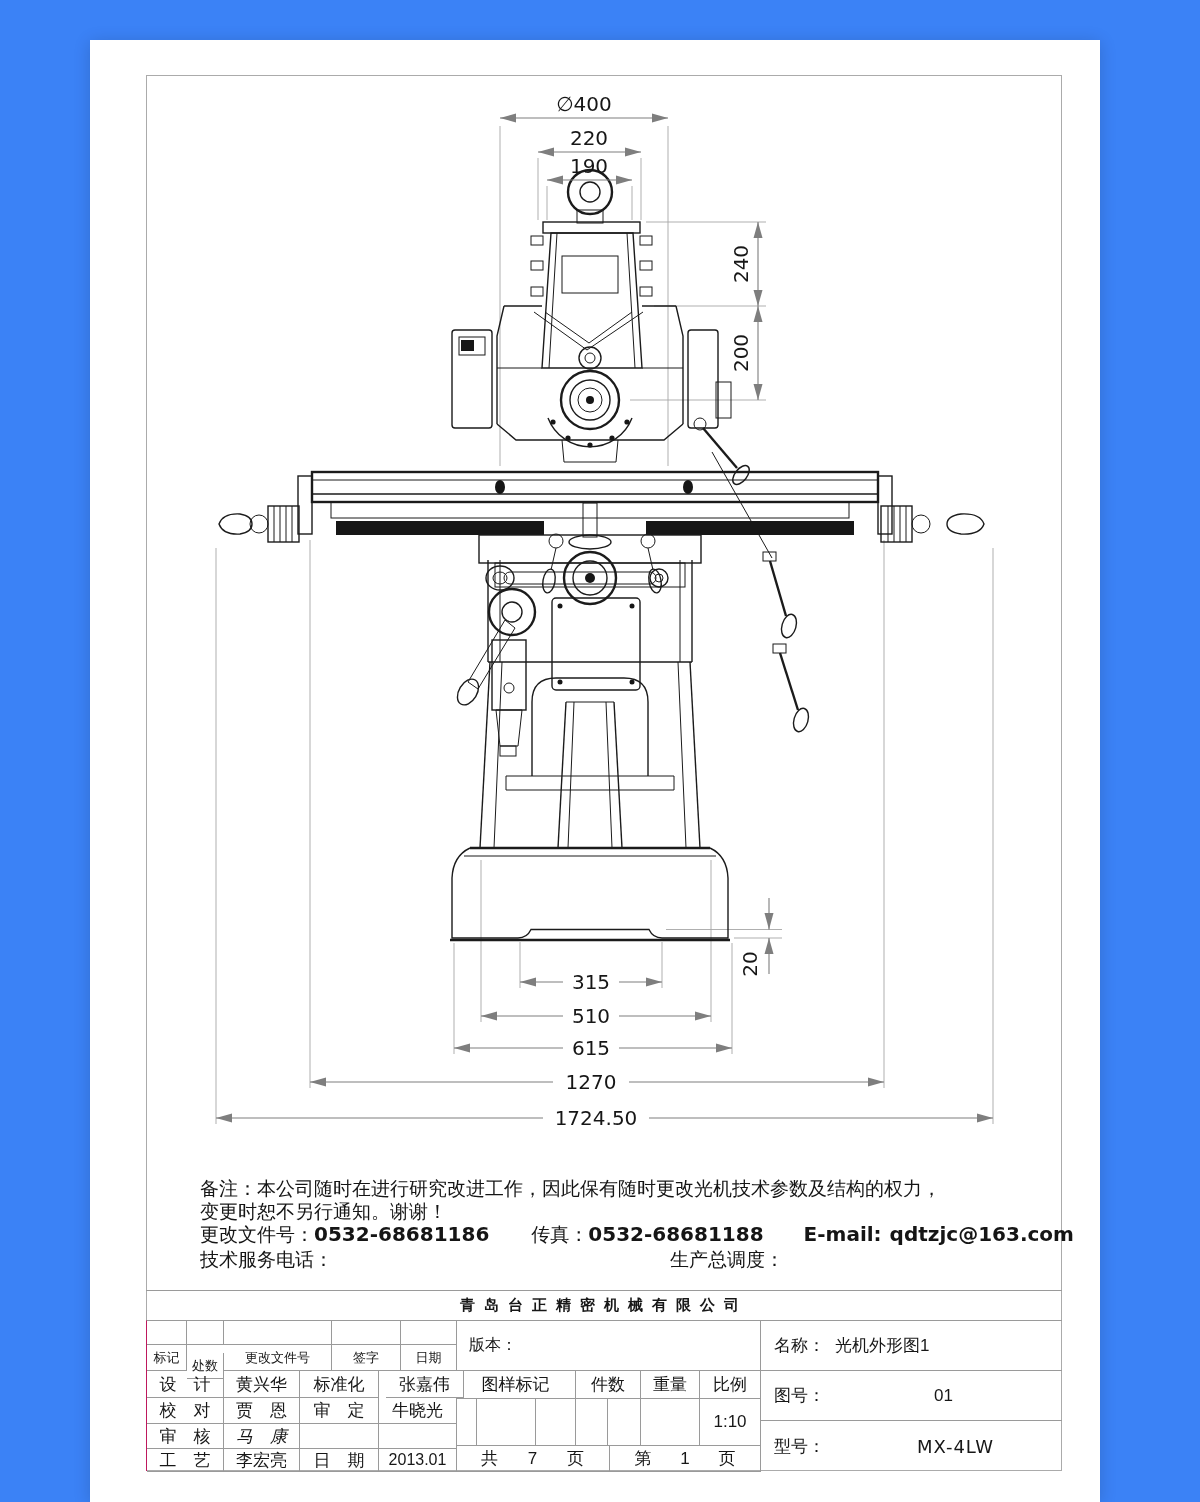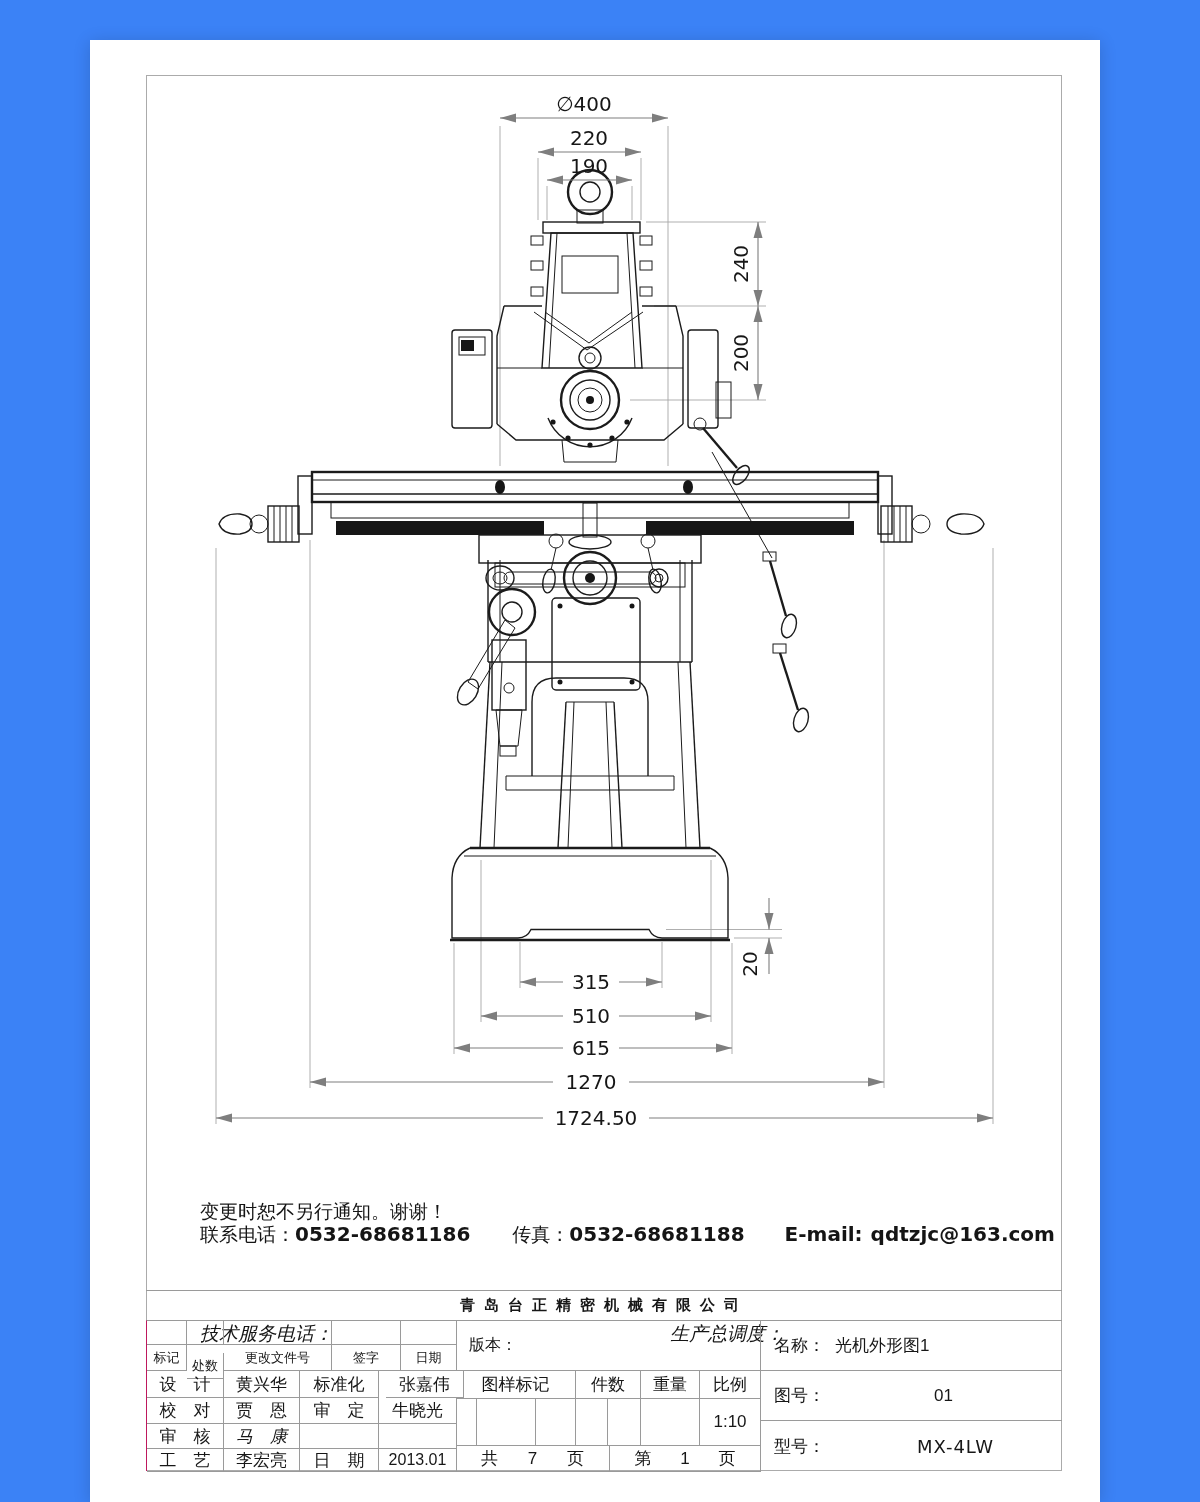--- a/index.html
+++ b/index.html
@@ -292,25 +292,26 @@
       <text class="dtxt" x="591" y="1089">1270</text>
 
       <path class="dim" d="M216,1118 L993,1118"></path>
       <polygon class="arr" points="216,1118 232,1113.5 232,1122.5"></polygon>
       <polygon class="arr" points="993,1118 977,1113.5 977,1122.5"></polygon>
       <rect class="dmask" x="543" y="1107" width="106" height="21"></rect>
       <text class="dtxt" x="596" y="1125">1724.50</text>
     </g>
   </svg>
 
+  <div class="note" style="left:200px;top:1176px;">备注：本公司随时在进行研究改进工作，因此保有随时更改光机技术参数及结构的权力，</div>
   <div class="note" style="left:200px;top:1199px;">变更时恕不另行通知。谢谢！</div>
   <div class="note" style="left:200px;top:1222px;">
-    <span>联系电话：</span><b>0532-68681186</b><span style="display:inline-block;width:42px;"></span><span>传真：</span><b>0532-68681188</b><span style="display:inline-block;width:40px;"></span><b>E-mail:</b><span style="display:inline-block;width:8px;"></span><b>qdtzjc@163.com</b>
-  </div>
-  <div class="note" style="left:200px;top:1321px;width:800px;font-style:italic;">
+    <span>更改文件号：</span><b>0532-68681186</b><span style="display:inline-block;width:42px;"></span><span>传真：</span><b>0532-68681188</b><span style="display:inline-block;width:40px;"></span><b>E-mail:</b><span style="display:inline-block;width:8px;"></span><b>qdtzjc@163.com</b>
+  </div>
+  <div class="note" style="left:200px;top:1247px;width:800px;">
     <span>技术服务电话：</span>
     <span style="position:absolute;left:470px;">生产总调度：</span>
   </div>
 
   <div class="company">青岛台正精密机械有限公司</div>
 
   <div class="sec secl tb" style="left:146px;top:1320px;width:310px;height:151px;">
 
     <div class="cell" style="left:0;top:0;width:40px;height:24px;"></div>
     <div class="cell" style="left:40px;top:0;width:37px;height:24px;"></div>

